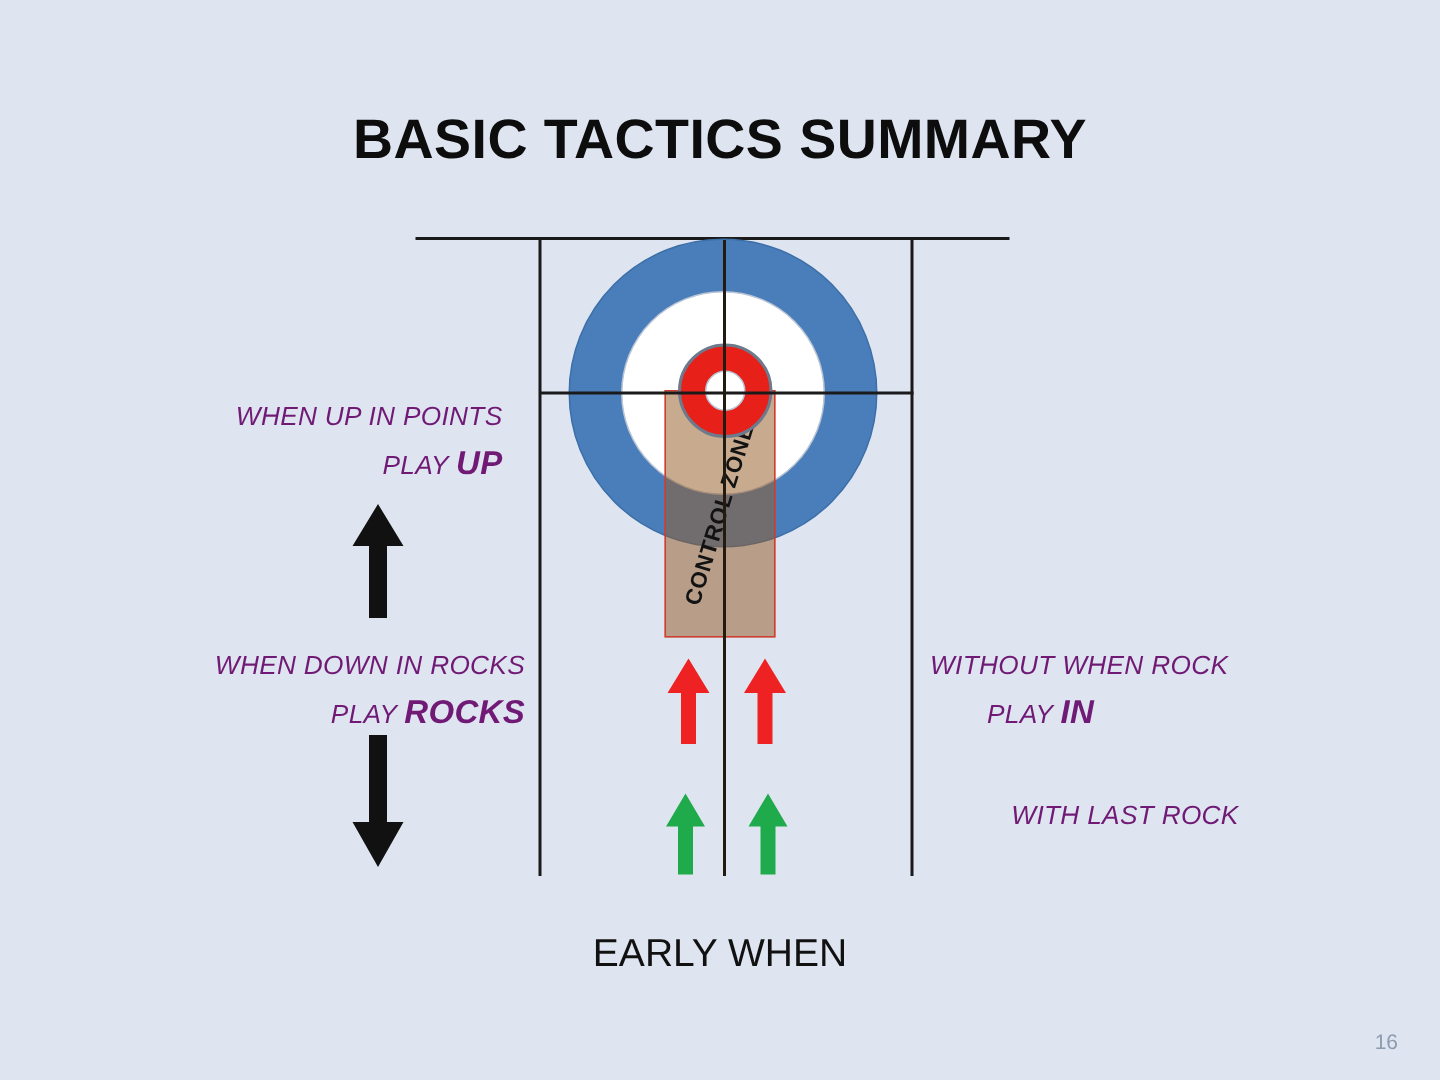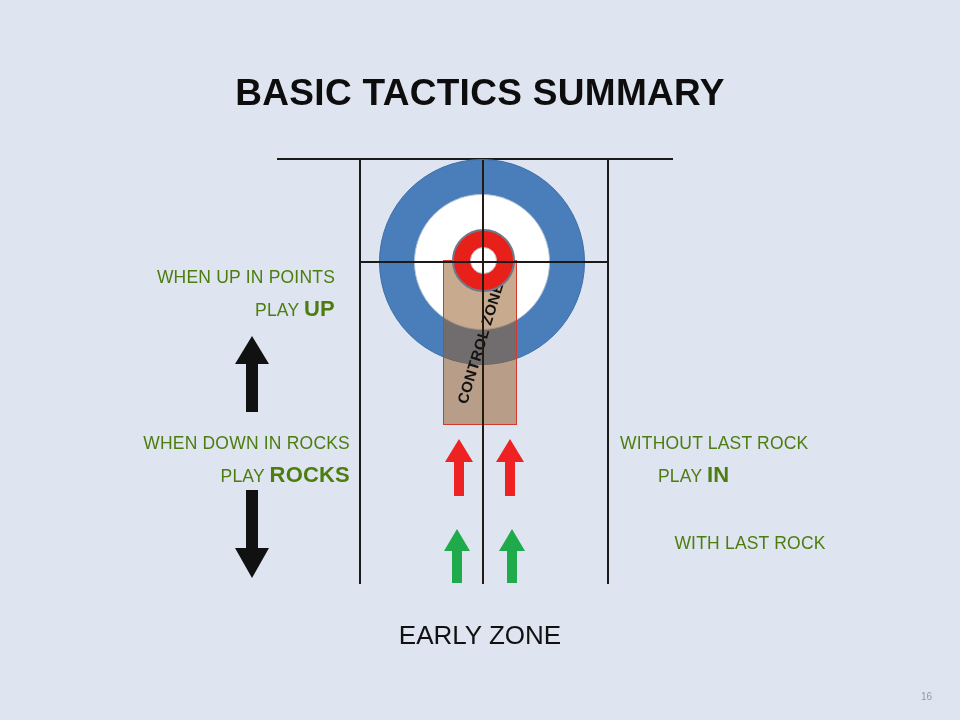--- a/index.html
+++ b/index.html
@@ -110,23 +110,24 @@
     letter-spacing: 0.5px;
   }
 
   
   .arrow { position: absolute; }
 
   
   .text-block {
     position: absolute;
     font-size: 17.5px;
-    color: #4d7c0f;
+    color: #701a75;
     line-height: 31px;
     letter-spacing: 0.2px;
+    font-style: italic;
   }
   .text-block .emph { font-weight: bold; font-size: 22px; }
 
   #txt-up     { left: 70px; top: 262px; width: 265px; text-align: right; }
   #txt-down   { left: 60px; top: 428px; width: 290px; text-align: right; }
   #txt-without{ left: 620px; top: 428px; width: 260px; text-align: left; }
   #txt-with   { left: 620px; top: 528px; width: 260px; text-align: center; }
 
   #early-rocks {
     position: absolute;
@@ -134,21 +135,21 @@
     top: 620px;
     width: 300px;
     text-align: center;
     font-size: 26px;
     color: #111111;
   }
   #page-number {
     position: absolute;
     right: 28px;
     bottom: 18px;
-    font-size: 10px;
+    font-size: 14px;
     color: #8c9bb0;
   }
 </style>
 </head>
 <body>
 
 <div id="slide">
 
   <div id="title">BASIC TACTICS SUMMARY</div>
 
@@ -203,28 +204,28 @@
 
     <div class="text-block" id="txt-down">
       <div>WHEN DOWN IN ROCKS</div>
       <div>
         <span>PLAY</span>
         <span class="emph">ROCKS</span>
       </div>
     </div>
 
     <div class="text-block" id="txt-without">
-      <div>WITHOUT LAST ROCK</div>
+      <div>WITHOUT WHEN ROCK</div>
       <div style="padding-left:38px;">
         <span>PLAY</span>
         <span class="emph">IN</span>
       </div>
     </div>
 
     <div class="text-block" id="txt-with">
       <div>WITH LAST ROCK</div>
     </div>
 
-    <div id="early-rocks">EARLY ZONE</div>
+    <div id="early-rocks">EARLY WHEN</div>
   </div>
 
   <div id="page-number">16</div>
 </div>
 
 </body></html>

